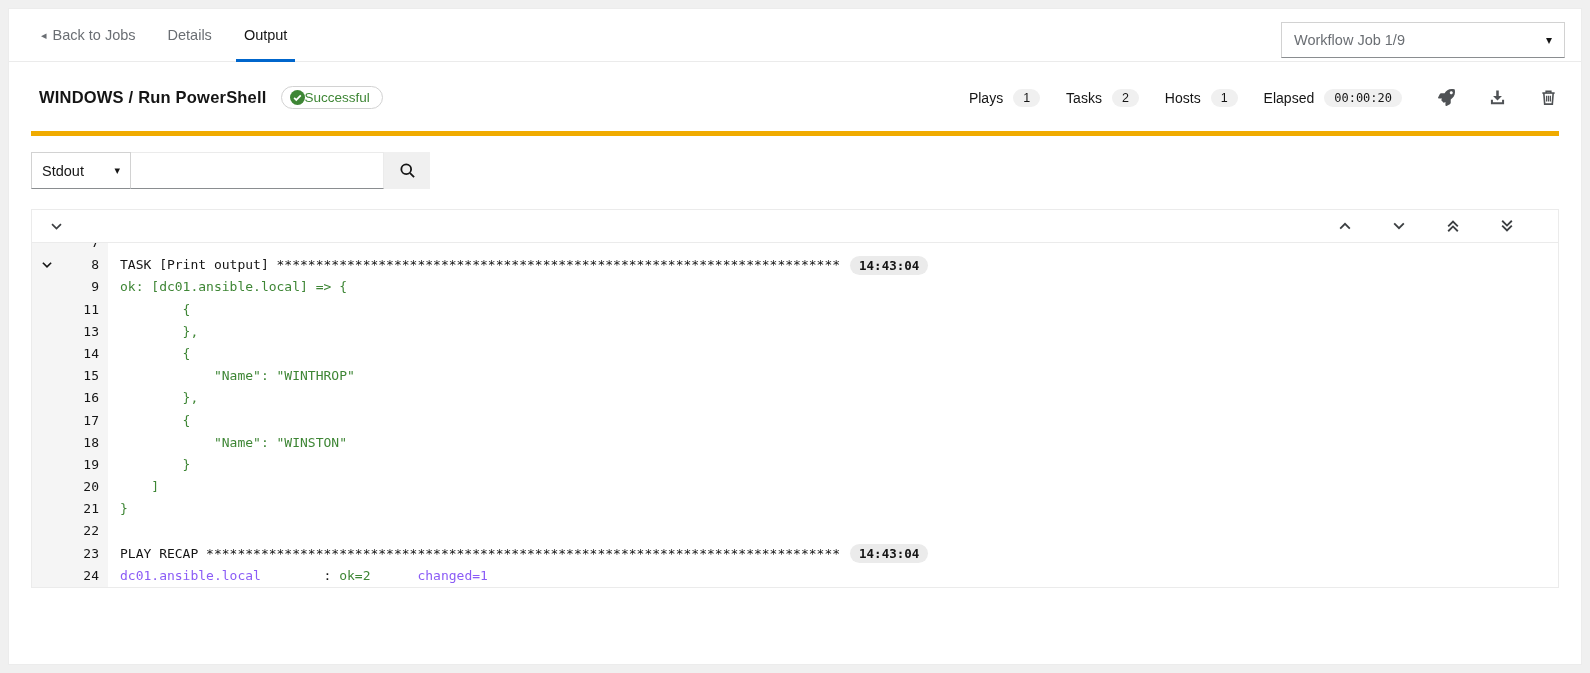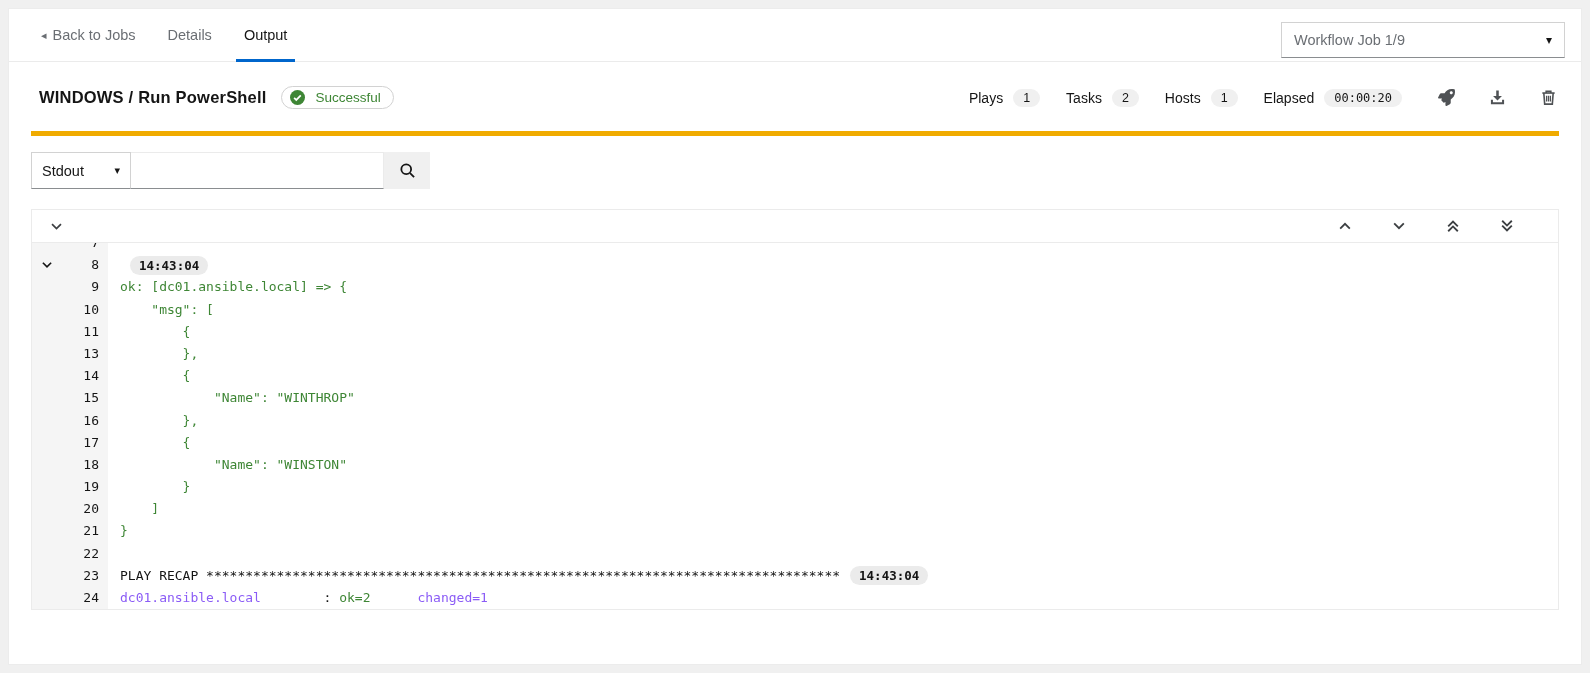--- a/index.html
+++ b/index.html
@@ -12,21 +12,21 @@
   .tab .backcaret { font-size:11px; margin-right:6px; color:#6a6e73; }
   .tab.active { color:#151515; }
   .tab.active::after { content:""; position:absolute; left:8px; right:8px; bottom:-1px; height:3px; background:#0066cc; }
   .wf-select { margin-left:auto; align-self:center; width:284px; height:36px; border:1px solid #d2d2d2; border-bottom:1px solid #8a8d90; background:#fff; display:flex; align-items:center; padding:0 12px; font-size:14.5px; color:#6a6e73; cursor:pointer;margin-top:10px; }
   .wf-select .caret { margin-left:auto; color:#151515; font-size:12px; }
 
   
   .main { padding:0 22px; }
   .hdr { display:flex; align-items:center; padding:24px 0 16px 8px; }
   .title { font-size:16.5px; font-weight:bold; color:#151515; letter-spacing:.2px; }
-  .badge-success { display:inline-flex; align-items:center; gap:11px; margin-left:14px; border:1px solid #d2d2d2; border-radius:14px; padding:3px 12px 3px 8px; font-size:13.5px; color:#3e8635; background:#fff; }
+  .badge-success { display:inline-flex; align-items:center; gap:0; margin-left:14px; border:1px solid #d2d2d2; border-radius:14px; padding:3px 12px 3px 8px; font-size:13.5px; color:#3e8635; background:#fff; }
   .hdr-right { margin-left:auto; display:flex; align-items:center; }
   .stat { display:flex; align-items:center; margin-left:26px; font-size:14px; color:#151515; }
   .stat .pill { margin-left:10px; background:#f0f0f0; border-radius:12px; padding:2px 10px; font-size:12.5px; color:#151515; }
   .stat .pill.mono { font-family:"DejaVu Sans Mono", monospace; font-size:12px; }
   .iconbtn { margin-left:30px; background:none; border:none; cursor:pointer; display:flex; align-items:center; padding:2px; }
   .iconbtn:first-of-type { margin-left:34px; }
 
   
   .hostbar { height:5px; background:#f0ab00; margin:6px 0 16px 0; }
 
@@ -187,35 +187,28 @@
           </div>
           <div class="orow">
             <div class="gutter">
   <span class="expander">
     <svg width="12" height="12" viewBox="0 0 16 16">
                   <path d="M2.5 5l5.5 5.5L13.5 5" fill="none" stroke="#151515" stroke-width="2.2"></path>
                 </svg>
   </span>
 <span class="lineno">8</span>
             </div>
-            <div class="code"><span class="timepill">14:43:04</span></div>
+            <div class="code"><span class="c-default">TASK [Print output] ************************************************************************</span><span class="timepill">14:43:04</span></div>
           </div>
           <div class="orow">
             <div class="gutter">
               <span class="expander"></span>
               <span class="lineno">9</span>
             </div>
             <div class="code"><span class="c-ok">ok: [dc01.ansible.local] =&gt; {</span></div>
-          </div>
-          <div class="orow">
-            <div class="gutter">
-              <span class="expander"></span>
-              <span class="lineno">10</span>
-            </div>
-            <div class="code"><span class="c-ok">    "msg": [</span></div>
           </div>
           <div class="orow">
             <div class="gutter">
               <span class="expander"></span>
               <span class="lineno">11</span>
             </div>
             <div class="code"><span class="c-ok">        {</span></div>
           </div>
           <div class="orow">
             <div class="gutter">

